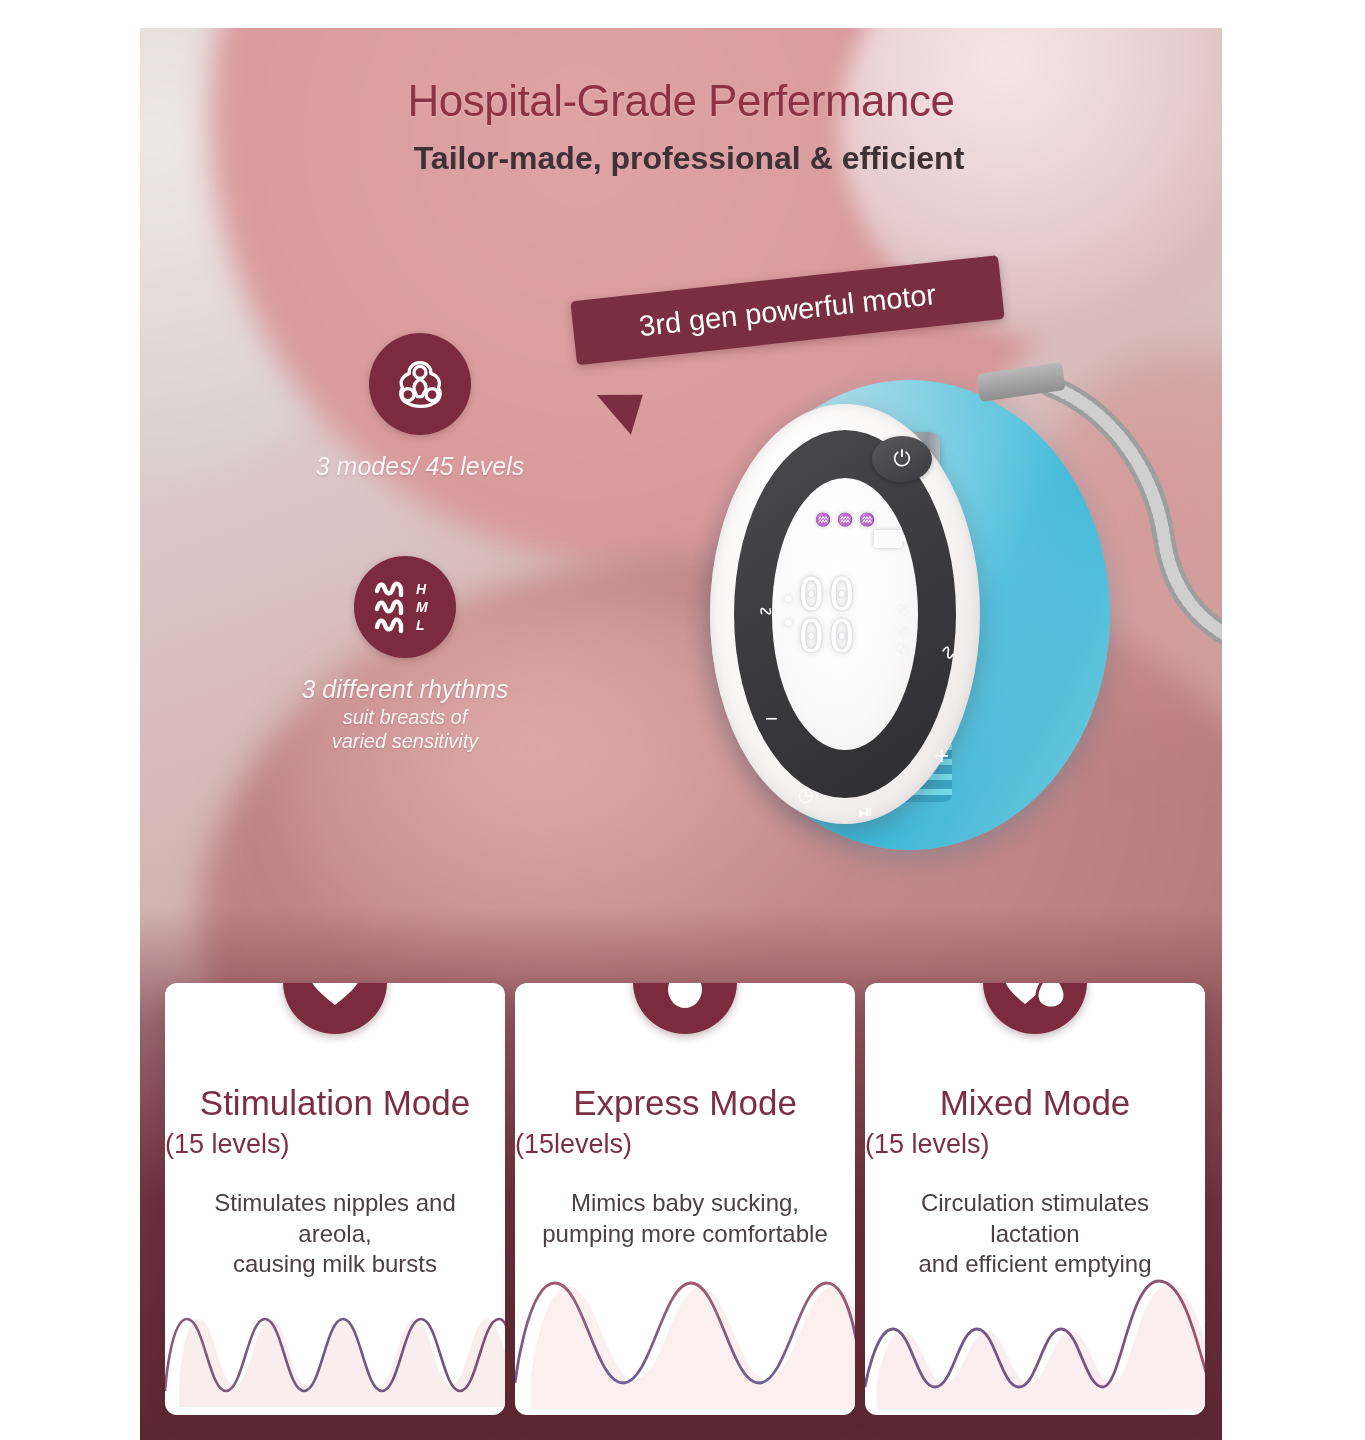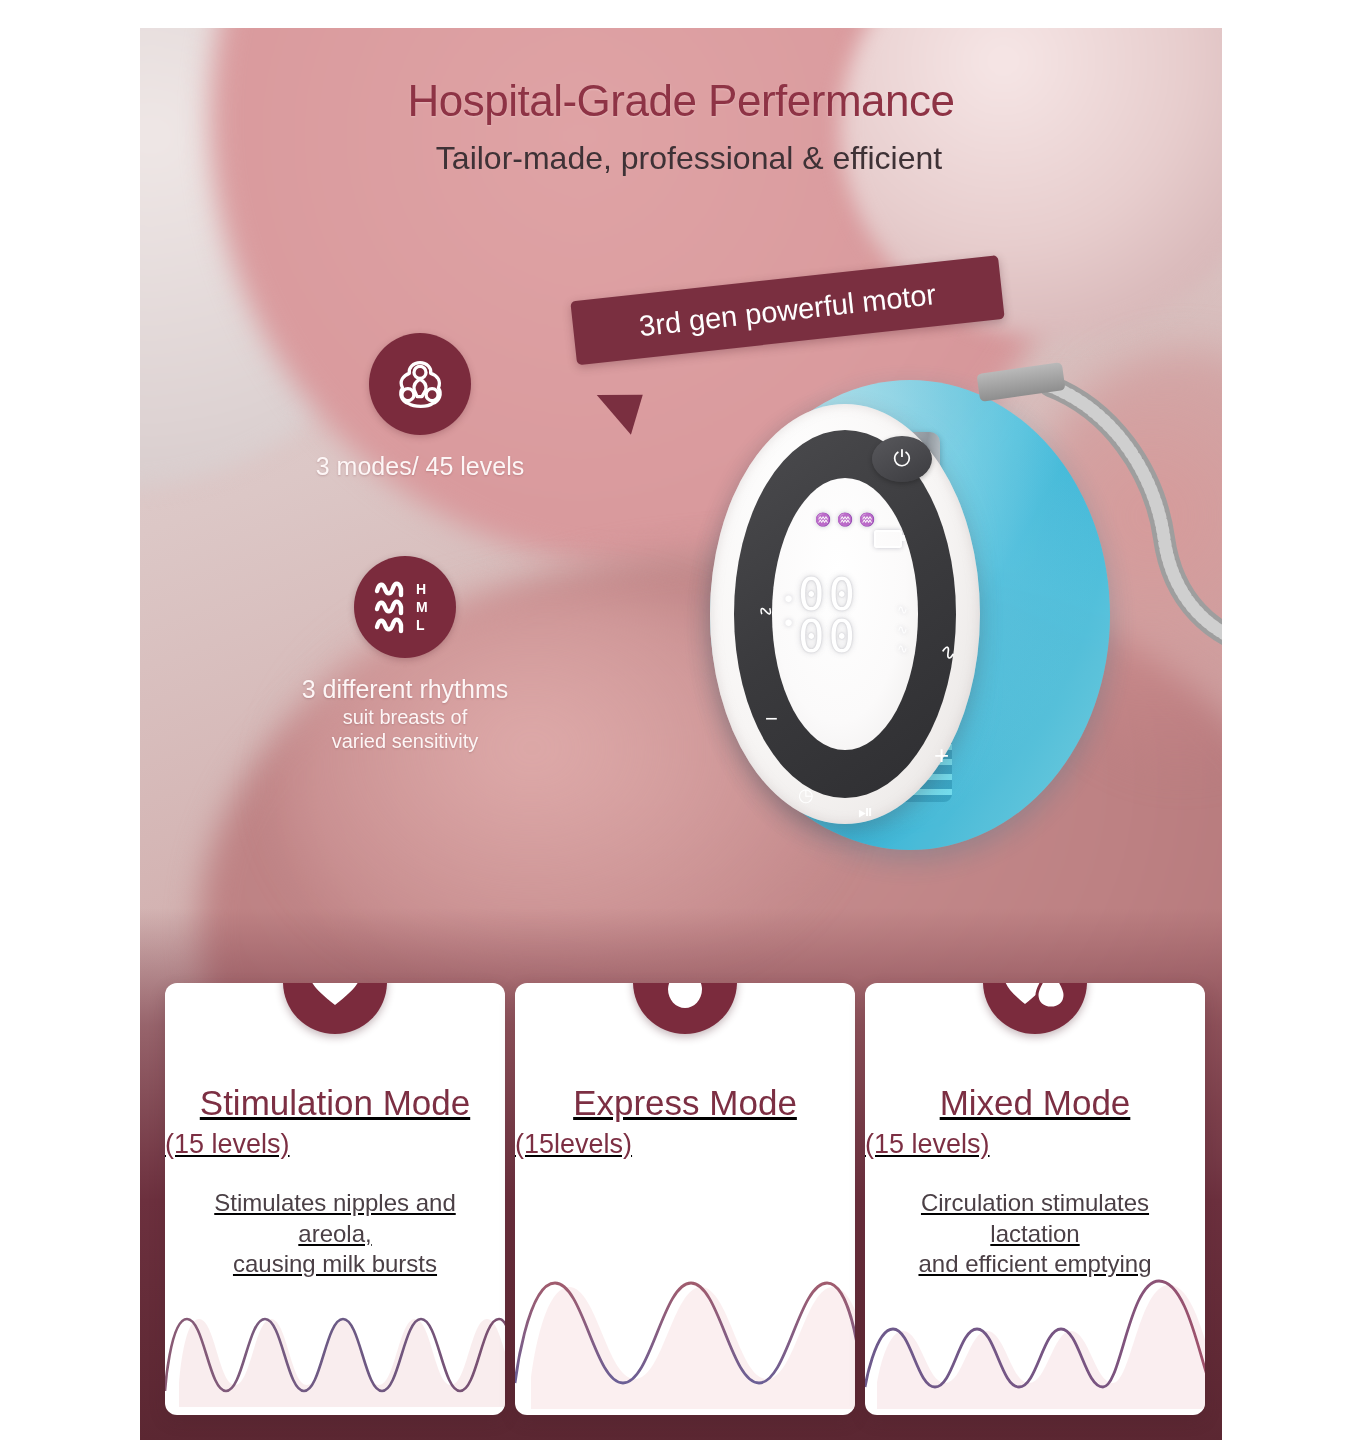--- a/index.html
+++ b/index.html
@@ -74,30 +74,31 @@
     padding-top: 48px;
     font-size: 44px;
     font-weight: 400;
     letter-spacing: -0.5px;
     color: #8e3345;
     text-shadow: 0 1px 2px rgba(255,255,255,0.25);
   }
   .subtitle {
     margin: 14px 0 0 16px;
     font-size: 32px;
-    font-weight: 400;
+    font-weight: 700;
     color: #3e3236;
   }
 
   
   .feature {
     position: absolute;
     width: 290px;
     text-align: center;
     color: #ffffff;
+    font-style: italic;
   }
   .feature-1 { left: 135px; top: 305px; }
   .feature-2 { left: 120px; top: 528px; }
   .badge {
     width: 102px; height: 102px;
     margin: 0 auto;
     border-radius: 50%;
     background: #7b2b3d;
     display: flex;
     align-items: center;
@@ -351,21 +352,20 @@
     gap: 10px;
   }
   .card {
     position: relative;
     width: 340px;
     height: 432px;
     background: #ffffff;
     border-radius: 12px;
     box-shadow: 0 6px 16px rgba(70,30,40,0.22);
     overflow: hidden;
-    text-decoration: underline;
   }
   .card-badge {
     position: absolute;
     left: 50%;
     top: -53px;
     transform: translateX(-50%);
     width: 104px; height: 104px;
     border-radius: 50%;
     background: #7b2b3d;
     display: flex;
@@ -536,20 +536,24 @@
     </div>
 
     <div class="card">
       <div class="card-badge">
         <svg width="42" height="56" viewBox="0 0 42 56">
           <path d="M21 2 C21 2 4 24 4 35 C4 46 12 54 21 54 C30 54 38 46 38 35 C38 24 21 2 21 2 Z" fill="#ffffff"></path>
         </svg>
       </div>
       <h2 class="card-title">Express Mode</h2>
       <div class="card-levels">(15levels)</div>
+      <p class="card-desc">
+        <span>Mimics baby sucking,</span><br>
+        <span>pumping more comfortable</span>
+      </p>
       <svg class="card-wave" viewBox="0 0 340 150" preserveAspectRatio="none">
         <defs>
           <linearGradient id="wg2" x1="0" y1="0" x2="0" y2="1">
             <stop offset="0%" stop-color="#a05c6e"></stop>
             <stop offset="100%" stop-color="#6a5f96"></stop>
           </linearGradient>
         </defs>
         <path d="M0 120 C0 120 10 28 38 28 C66 28 76 120 104 120 C132 120 142 28 170 28 C198 28 208 120 236 120 C264 120 274 28 302 28 C330 28 340 120 344 128 L344 150 L0 150 Z" fill="#f9e9eb" opacity="0.75" transform="translate(16,-6)"></path>
         <path d="M0 118 C0 118 12 18 40 18 C68 18 80 118 108 118 C136 118 148 18 176 18 C204 18 216 118 244 118 C272 118 284 18 312 18 C334 18 344 84 348 120" fill="none" stroke="url(#wg2)" stroke-width="2.8"></path>
       </svg>

